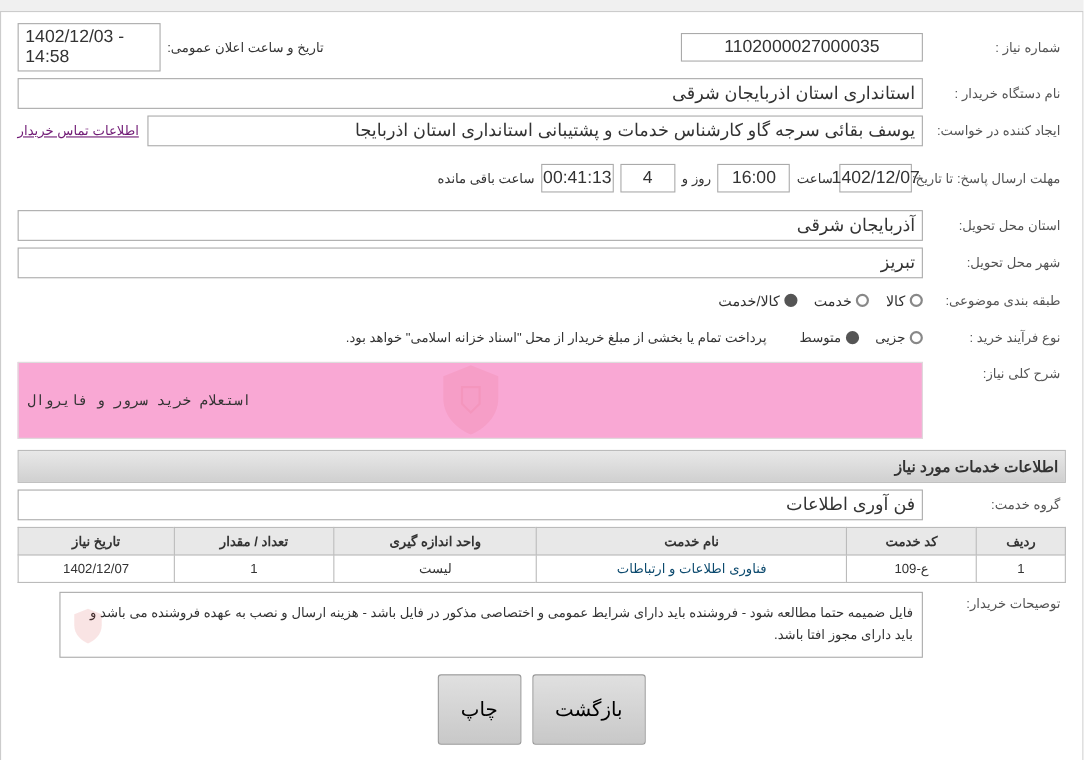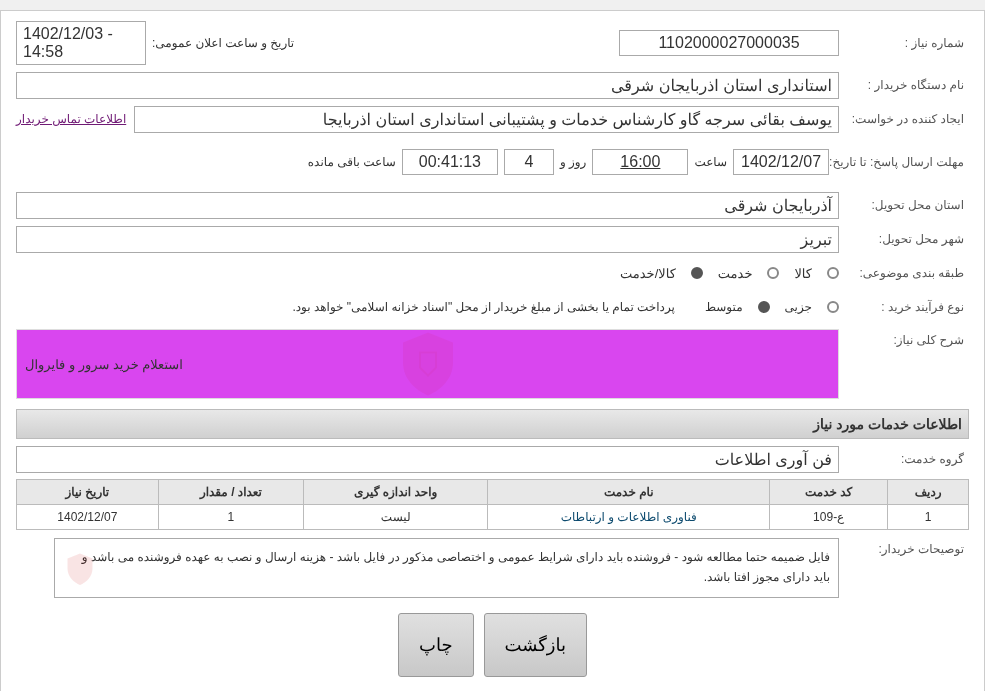--- a/index.html
+++ b/index.html
@@ -44,21 +44,21 @@
       border: 1px solid #aaa;
       background: #fff;
       padding: 3px 6px;
       min-height: 24px;
       font-size: 16px;
       display: inline-flex;
       align-items: center;
     }
     .value-box.medium { width: 220px; }
     .value-box.small { width: 130px; }
-    .value-box.xsmall { width: 96px; }
+    .value-box.xsmall { width: 66px; }
     .value-box.fill { flex: 1; }
     .blue-link { color: #701a75; text-decoration: underline; cursor: pointer; }
     .inline-label {
       font-size: 12px;
       color: #333;
     }
     .section-title {
       background: linear-gradient(to bottom, #e8e8e8, #d0d0d0);
       border: 1px solid #bbb;
       padding: 6px;
@@ -69,21 +69,21 @@
     }
     .radio-group {
       display: flex;
       gap: 15px;
       align-items: center;
       direction: rtl;
     }
     .radio-item {
       display: flex;
       align-items: center;
-      gap: 15px;
+      gap: 4px;
     }
     .radio-circle {
       width: 12px;
       height: 12px;
       border-radius: 50%;
       border: 2px solid #888;
       background: #fff;
       display: inline-block;
     }
     .radio-circle.selected {
@@ -91,27 +91,28 @@
       border-color: #555;
     }
     .purchase-type-row {
       display: flex;
       align-items: center;
       gap: 15px;
       font-size: 12px;
     }
     .watermark-area {
       position: relative;
-      background: #d946ef;
+      background: #f9a8d4;
       border: 1px solid #ddd;
       min-height: 70px;
       display: flex;
       align-items: center;
       justify-content: flex-end;
       padding: 8px;
+      font-family: Liberation Mono, monospace;
     }
     .services-table {
       width: 100%;
       border-collapse: collapse;
       font-size: 12px;
     }
     .services-table th {
       background: #e8e8e8;
       border: 1px solid #bbb;
       padding: 5px 8px;
@@ -180,21 +181,21 @@
       <div class="value-box fill">
         <span>یوسف بقائی سرجه گاو کارشناس خدمات و پشتیبانی استانداری استان اذربایجا</span>
       </div>
       <span class="blue-link" style="margin-right:8px; font-size:12px;">اطلاعات تماس خریدار</span>
     </div>
 
     <div class="form-row">
       <span class="label">مهلت ارسال پاسخ: تا تاریخ:</span>
       <div class="value-box xsmall" style="direction:ltr; justify-content:center;">1402/12/07</div>
       <span class="inline-label" style="margin: 16px 6px;">ساعت</span>
-      <div class="value-box xsmall" style="direction:ltr; justify-content:center;text-decoration:underline;">16:00</div>
+      <div class="value-box xsmall" style="direction:ltr; justify-content:center;">16:00</div>
       <span class="inline-label" style="margin: 0 6px;">روز و</span>
       <div class="value-box xsmall" style="direction:ltr; justify-content:center; width:50px;">4</div>
       <div class="value-box xsmall" style="direction:ltr; justify-content:center; margin-right:6px;">00:41:13</div>
       <span class="inline-label" style="margin-right:6px;">ساعت باقی مانده</span>
     </div>
 
     <div class="form-row">
       <span class="label">استان محل تحویل:</span>
       <div class="value-box fill">آذربایجان شرقی</div>
     </div>

